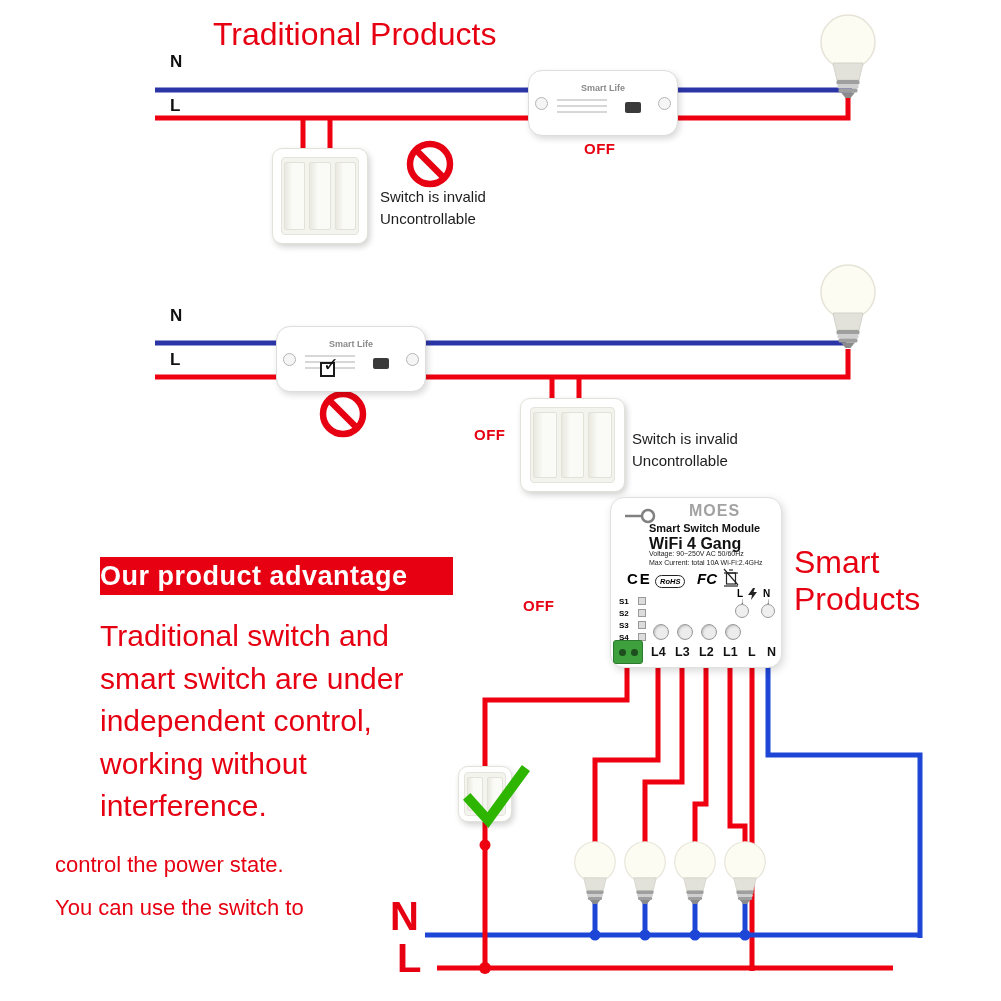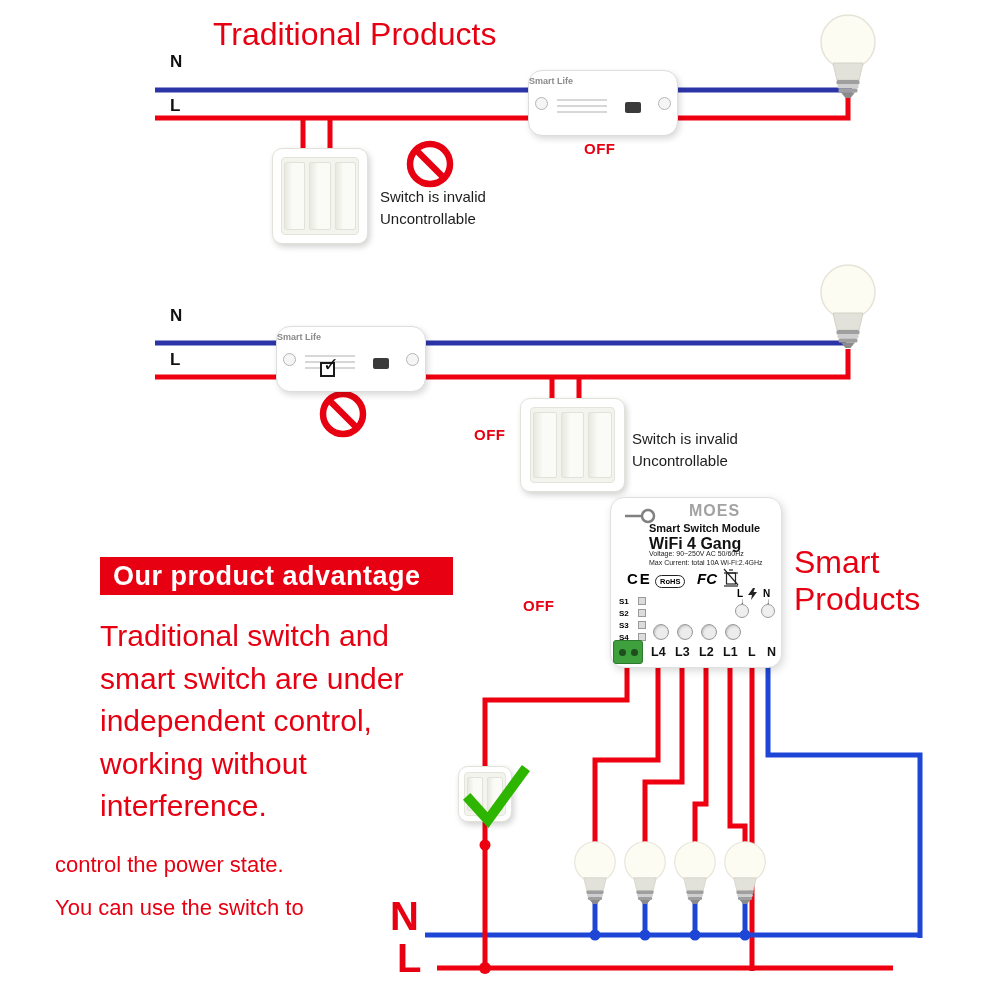--- a/index.html
+++ b/index.html
@@ -17,38 +17,38 @@
   .dotr   { fill:var(--wire_red,#ee0011); }
   .prohibit circle { fill:none; stroke:var(--red,#e60012); stroke-width:6.5; }
   .prohibit line   { stroke:var(--red,#e60012); stroke-width:6.5; }
 
   
   .red-title { color:var(--red,#e60012); font-size:32px; }
   .nl  { font-size:17px; font-weight:bold; color:#111; }
   .off { color:var(--red,#e60012); font-size:15px; font-weight:bold; letter-spacing:.5px; }
   .invalid-block div { font-size:15px; color:#1c1c1c; line-height:22px; }
   .banner { background:var(--banner_bg,#e60012); color:var(--banner_text,#fff);
-            width:353px; height:38px; line-height:38px; padding-left:13px;
+            width:353px; height:38px; line-height:38px; 
             font-size:27px; font-weight:bold; letter-spacing:.5px; }
   .advantage div { font-size:30px; color:var(--red,#e60012); line-height:42.5px; }
   .note div { font-size:22px; color:var(--red,#e60012); line-height:43px; }
   .busNL { font-size:40px; font-weight:bold; color:var(--red,#e60012); }
 
   
   .wallswitch { position:absolute; background:#fff; border:1px solid #e2e2da; border-radius:10px;
                 box-shadow:2px 3px 6px rgba(0,0,0,.18); }
   .wallswitch .panel { position:absolute; left:9%; top:9%; width:82%; height:82%;
                 background:#f4f4ee; border:1px solid #e4e4dc; border-radius:4px; display:flex; }
   .wallswitch .rocker { flex:1; margin:4px 2px; background:linear-gradient(90deg,#e9e9e1 0%,#fafaf6 40%);
                 border:1px solid #e2e2d8; border-radius:2px; }
 
   
   .breaker { position:absolute; width:150px; height:66px; background:#fff; border:1px solid #ddd;
              border-radius:14px; box-shadow:2px 3px 6px rgba(0,0,0,.15); }
-  .breaker .brand { position:absolute; top:5px; left:0; right:0; 
+  .breaker .brand { position:absolute; top:12px; left:0; right:0; text-align:center;
              font-size:9px; font-weight:bold; color:#8a8a8a; }
   .breaker .screw { position:absolute; top:26px; width:13px; height:13px; border-radius:50%;
              background:#f5f5f5; border:1px solid #b5b5b5; }
   .breaker .screw.left { left:6px; } .breaker .screw.right { right:6px; }
   .breaker .fineprint { position:absolute; left:28px; top:24px; width:50px; }
   .breaker .fineprint i { display:block; height:2px; background:#d7d7d7; margin:4px 0; }
   .breaker .btn { position:absolute; right:36px; top:31px; width:16px; height:11px;
              background:#3a3a3a; border-radius:2px; }
 
   
@@ -59,21 +59,21 @@
   .module { position:absolute; left:610px; top:497px; width:172px; height:171px; background:#fff;
             border:1px solid #e0e0e0; border-radius:14px; box-shadow:2px 3px 8px rgba(0,0,0,.15);padding-left:32px; }
   .module .brand { position:absolute; left:78px; top:4px; font-size:16px; font-weight:bold;
             color:#a2a2a2; letter-spacing:1px; }
   .module .mtitle { position:absolute; left:38px; top:24px; font-size:11px; font-weight:bold; color:#111; }
   .module .msub   { position:absolute; left:38px; top:37px; font-size:16px; font-weight:bold; color:#111; }
   .module .spec1  { position:absolute; left:38px; top:52px; font-size:7px; color:#222; }
   .module .spec2  { position:absolute; left:38px; top:61px; font-size:7px; color:#222; }
   .module .ce  { position:absolute; left:16px; top:72px; font-size:15px; font-weight:bold; letter-spacing:2px; }
   .module .rohs{ position:absolute; left:44px; top:77px; font-size:7.5px; font-weight:bold;
-            border:1px solid #222; border-radius:8px; padding:1px 4px; }
+            border:1px solid #222; border-radius:8px; padding:1px 4px;font-style:italic; }
   .module .fcc { position:absolute; left:86px; top:72px; font-size:15px; font-weight:bold; font-style:italic; }
   .module .binicon { position:absolute; left:112px; top:70px; }
   .module .toggleicon { position:absolute; left:12px; top:8px; }
   .module .lnL { position:absolute; left:126px; top:90px; font-size:10px; font-weight:bold; }
   .module .lnN { position:absolute; left:152px; top:90px; font-size:10px; font-weight:bold; }
   .module .bolticon { position:absolute; left:137px; top:90px; }
   .module .arrow { position:absolute; top:99px; font-size:8px; color:#333; }
   .module .screwT { position:absolute; top:106px; width:14px; height:14px; border-radius:50%;
             background:#efefef; border:1.5px solid #9a9a9a; }
   .module .sterm { position:absolute; left:8px; top:98px; font-size:8px; font-weight:bold; }

